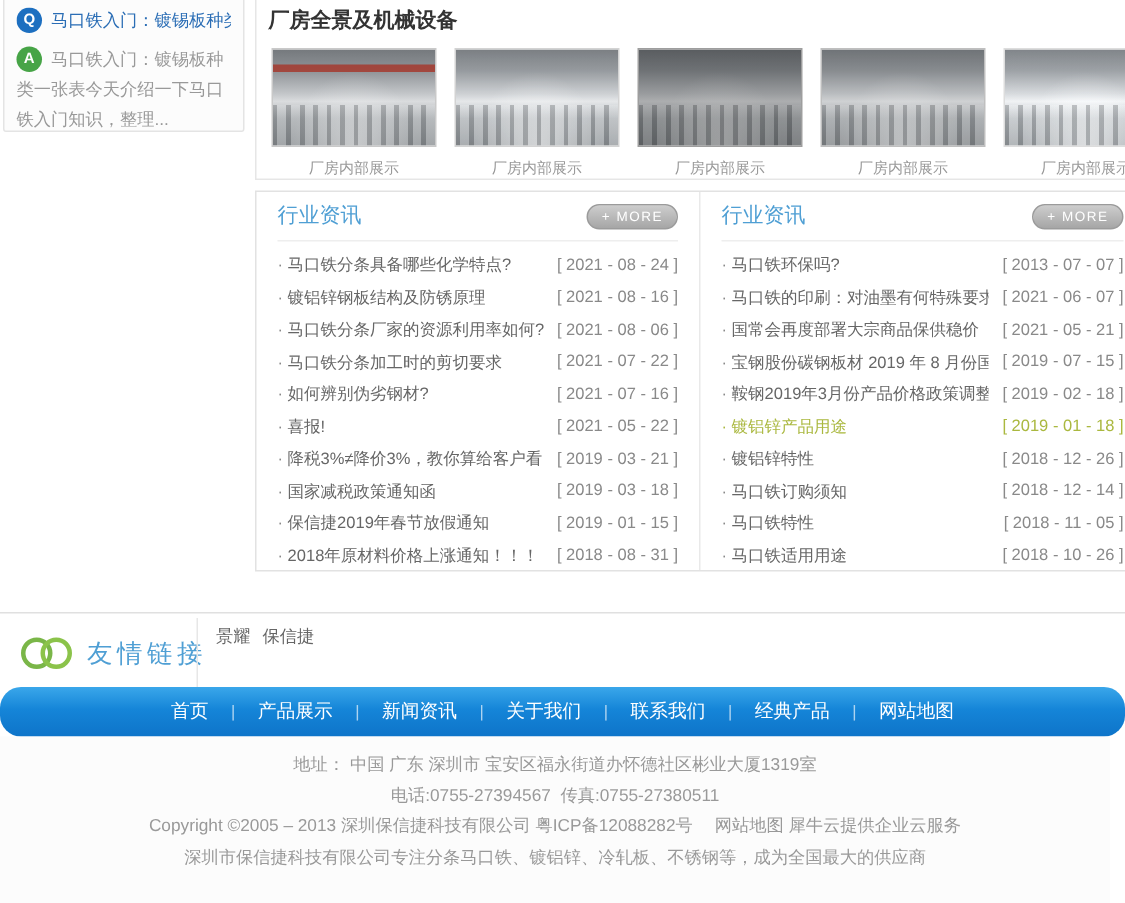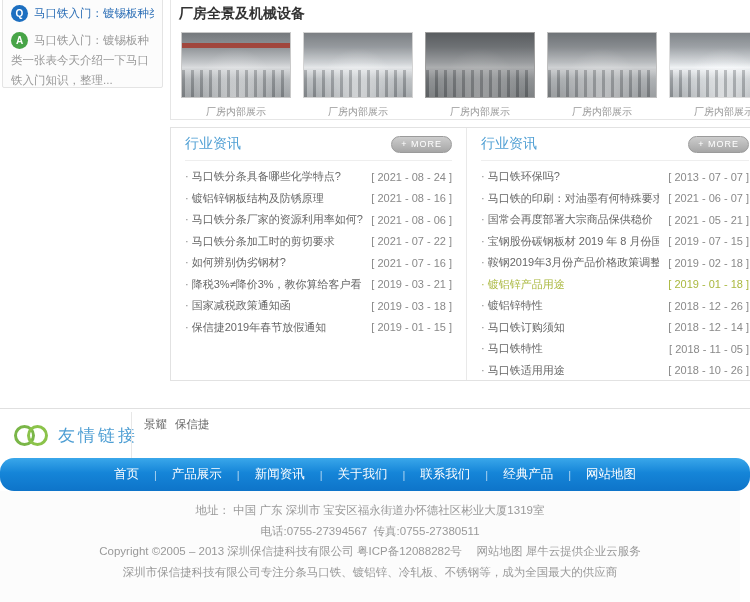--- a/index.html
+++ b/index.html
@@ -171,30 +171,38 @@
         </div>
       <div class="news-row">
           <span class="news-item-title">马口铁分条加工时的剪切要求</span>
           <span class="news-item-date">[ 2021 - 07 - 22 ]</span>
         </div>
       <div class="news-row">
           <span class="news-item-title">如何辨别伪劣钢材?</span>
           <span class="news-item-date">[ 2021 - 07 - 16 ]</span>
         </div>
       <div class="news-row">
+          <span class="news-item-title">喜报!</span>
+          <span class="news-item-date">[ 2021 - 05 - 22 ]</span>
+        </div>
+      <div class="news-row">
           <span class="news-item-title">降税3%≠降价3%，教你算给客户看</span>
           <span class="news-item-date">[ 2019 - 03 - 21 ]</span>
         </div>
       <div class="news-row">
           <span class="news-item-title">国家减税政策通知函</span>
           <span class="news-item-date">[ 2019 - 03 - 18 ]</span>
         </div>
       <div class="news-row">
           <span class="news-item-title">保信捷2019年春节放假通知</span>
           <span class="news-item-date">[ 2019 - 01 - 15 ]</span>
+        </div>
+      <div class="news-row">
+          <span class="news-item-title">2018年原材料价格上涨通知！！！</span>
+          <span class="news-item-date">[ 2018 - 08 - 31 ]</span>
         </div>
     </div>
   </div>
 
   <div class="news-col">
     <div class="news-header">
       <span class="news-title">行业资讯</span>
       <span class="more-btn">+ MORE</span>
     </div>
     <div class="news-list">

